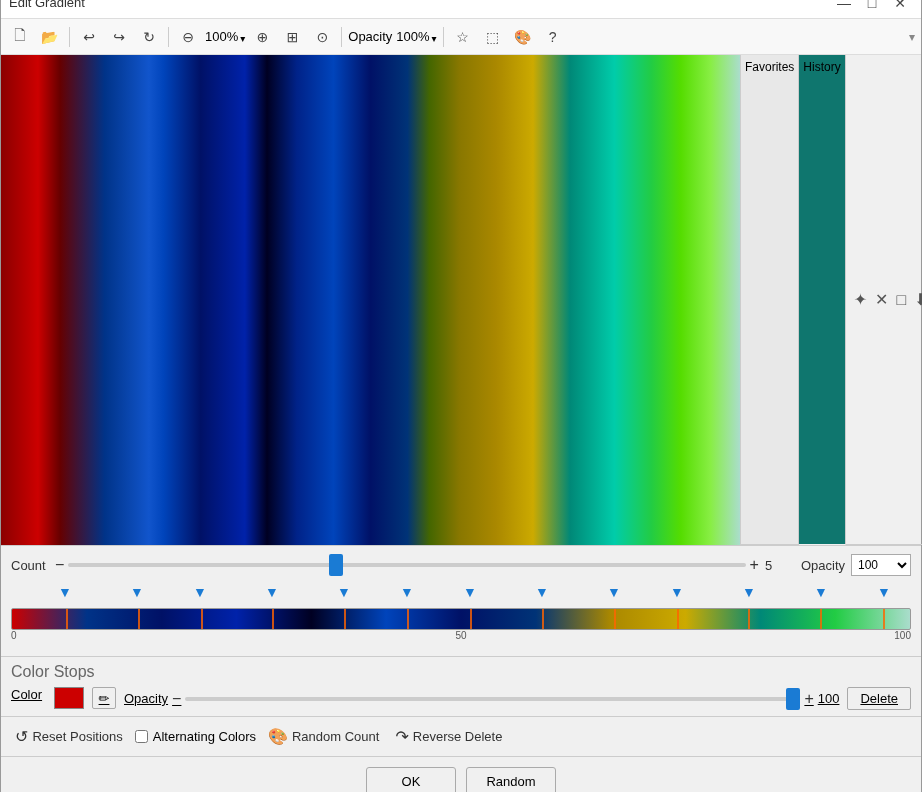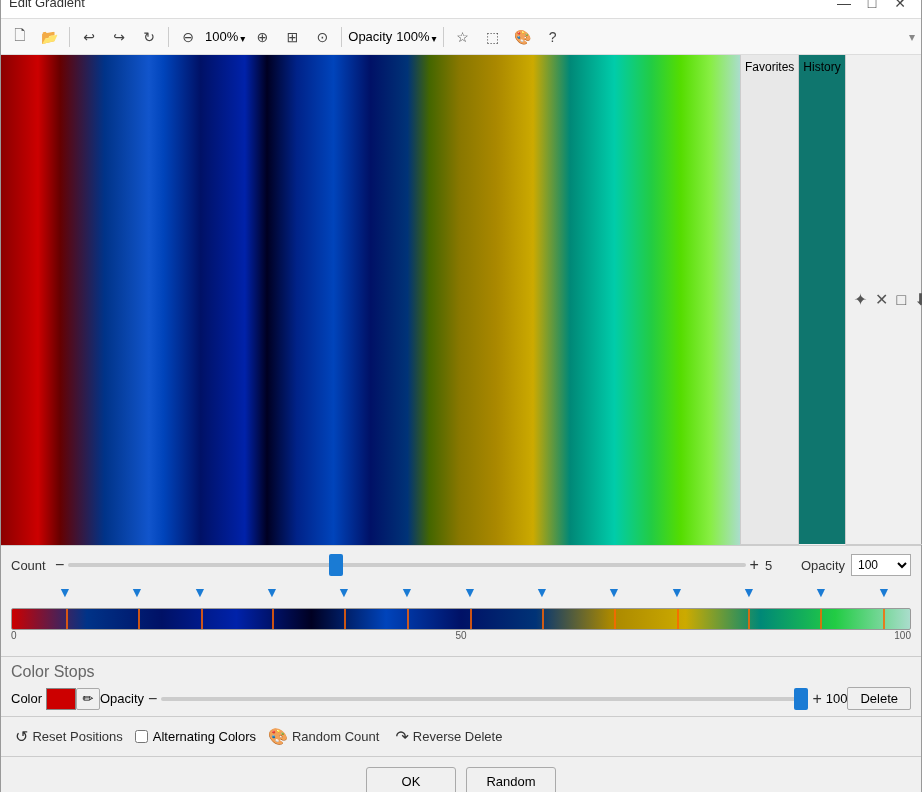--- a/index.html
+++ b/index.html
@@ -484,21 +484,21 @@
       <div style="position:relative; height:18px;">
         <span class="ruler-label" style="left:0;">0</span>
         <span class="ruler-label" style="left:50%; transform:translateX(-50%);">50</span>
         <span class="ruler-label" style="right:0;">100</span>
       </div>
     </div>
   </div>
 
   <div class="color-stops-section">
     <div class="color-stops-title">Color Stops</div>
-    <div style="display:flex; align-items:center; gap:0;">
+    <div style="display:flex; gap:8px;text-decoration:underline;">
       <span class="color-label">Color</span>
       <div class="color-swatch" style="background:#cc0000;"></div>
       <button class="eyedropper-btn">✏</button>
       <div class="opacity-row">
         <span>Opacity</span>
         <span class="slider-minus">−</span>
         <input type="range" min="0" max="100" value="100" style="flex: 1 1 0%; width: 180px;">
         <span class="slider-plus">+</span>
         <span>100</span>
       </div>

